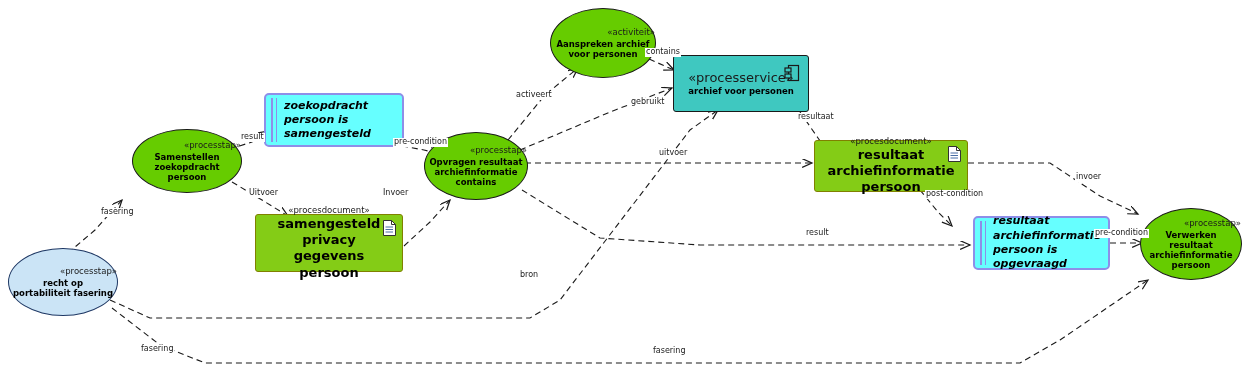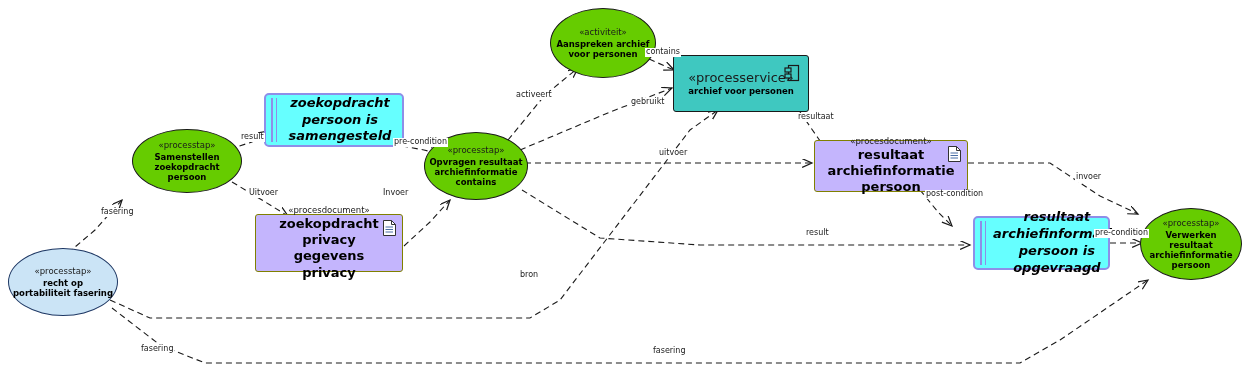--- a/index.html
+++ b/index.html
@@ -25,21 +25,21 @@
   .node {
     position: absolute;
     box-sizing: border-box;
   }
 
   
   .ellipse {
     border-radius: 50%;
     display: flex;
     flex-direction: column;
-    align-items: center;
+    align-items: flex-end;
     justify-content: center;
     text-align: center;
     line-height: 1.18;
   }
   .ellipse .stereo {
     font-size: 8.5px;
     color: #1a1a1a;
     margin-bottom: 2px;
   }
   .ellipse .nm {
@@ -52,21 +52,21 @@
     background: #66CC00;
     border: 1px solid #1a1a1a;
   }
   .ell-blue {
     background: #CBE4F6;
     border: 1px solid #1F3864;
   }
 
   
   .doc {
-    background: #c4b5fd;
+    background: #84cc16;
     border: 1px solid #808000;
     border-radius: 3px;
     display: flex;
     flex-direction: column;
     align-items: center;
     justify-content: center;
     text-align: center;
     line-height: 1.25;
   }
   .doc .stereo {
@@ -128,28 +128,27 @@
     position: absolute;
     left: 5px;
     top: 3px;
     bottom: 3px;
     width: 3px;
     border-left: 2px solid #8E8EE8;
     border-right: 1px solid #8E8EE8;
     background: #66FFFF;
   }
   .state .nm {
-    font-size: 13px;
+    font-size: 11px;
     font-weight: bold;
     font-style: italic;
     color: #000000;
     padding-left: 18px;
     padding-right: 6px;
     line-height: 1.3;
-    text-align: center;
   }
 
   
   .elabel {
     position: absolute;
     font-size: 8px;
     color: #1a1a1a;
     background: #ffffff;
     white-space: nowrap;
     padding: 0 1px;
@@ -213,21 +212,21 @@
     <span class="nm">Samenstellen zoekopdracht persoon</span>
   </div>
 
   <div class="node state" style="left:264px; top:93px; width:140px; height:54px;">
     <div class="bar"></div>
     <span class="nm">zoekopdracht persoon is samengesteld</span>
   </div>
 
   <div class="node doc" style="left:255px; top:214px; width:148px; height:58px;">
     <span class="stereo">«procesdocument»</span>
-    <span class="nm">zoekopdracht privacy gegevens privacy</span>
+    <span class="nm">samengesteld privacy gegevens persoon</span>
     <svg class="doc-icon" viewBox="0 0 13 16">
       <path d="M0.5,0.5 H8.5 L12.5,4.5 V15.5 H0.5 Z" fill="#ffffff" stroke="#333" stroke-width="1"></path>
       <path d="M8.5,0.5 V4.5 H12.5" fill="none" stroke="#333" stroke-width="1"></path>
       <g stroke="#4a6fa5" stroke-width="1">
         <line x1="2.5" y1="7" x2="10" y2="7"></line>
         <line x1="2.5" y1="9.5" x2="10" y2="9.5"></line>
         <line x1="2.5" y1="12" x2="10" y2="12"></line>
       </g>
     </svg>
   </div>

